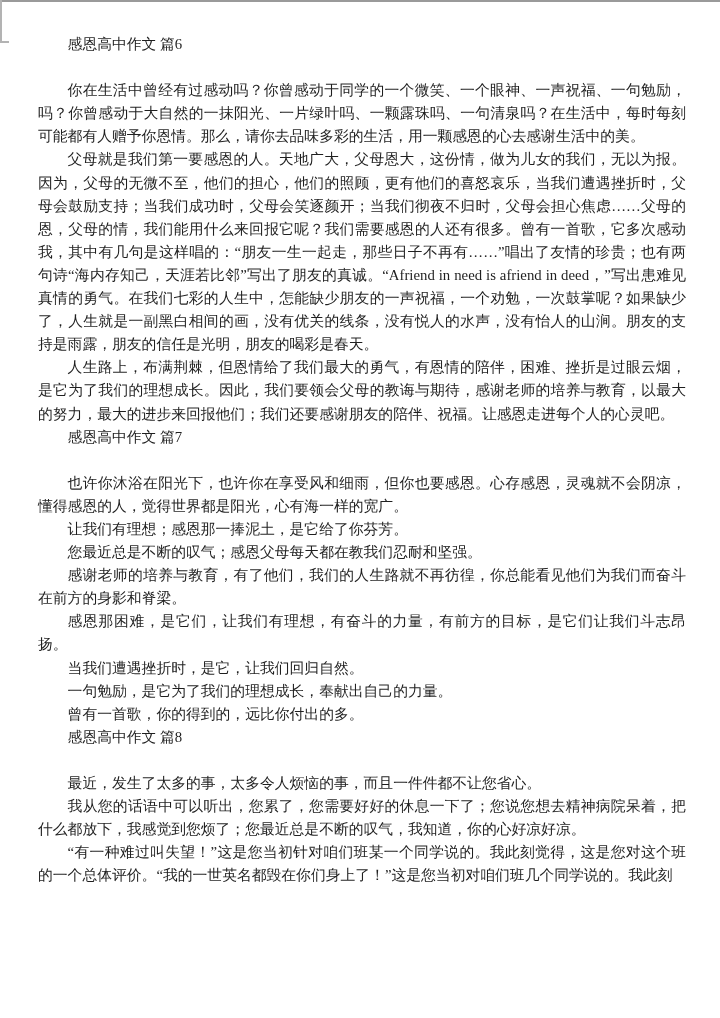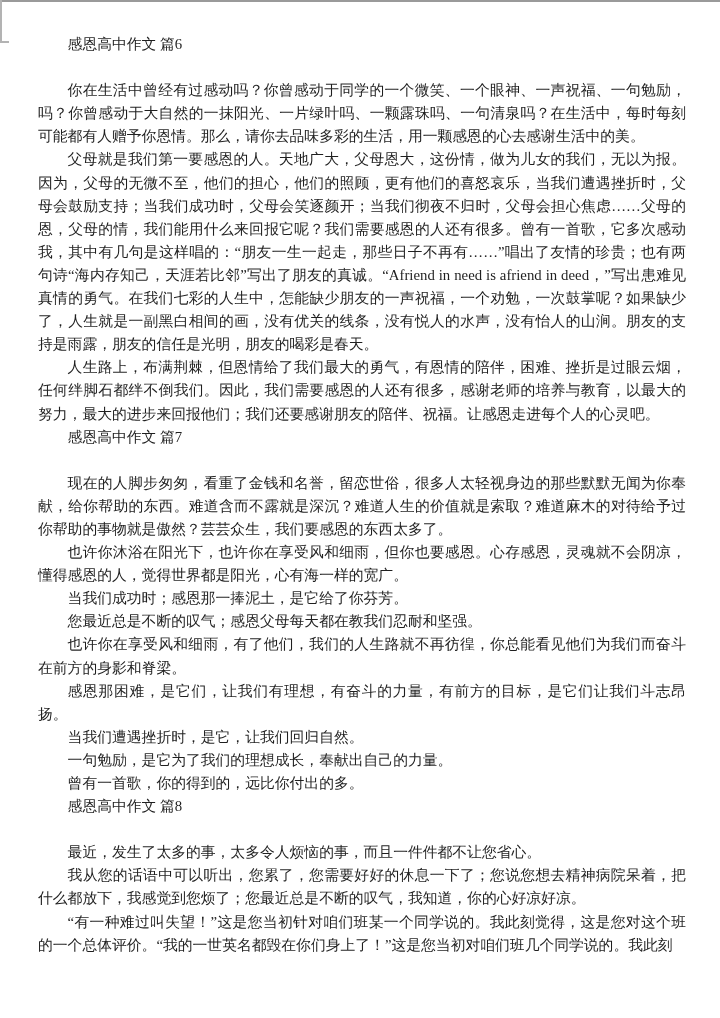--- a/index.html
+++ b/index.html
@@ -59,29 +59,28 @@
 <div class="top-edge"></div>
 <div class="left-edge"></div>
 <div class="left-edge-tick"></div>
 
 <div class="page">
 
   <p class="heading">感恩高中作文 篇6</p>
   <div class="blank-line"></div>
   <p class="para">你在生活中曾经有过感动吗？你曾感动于同学的一个微笑、一个眼神、一声祝福、一句勉励，吗？你曾感动于大自然的一抹阳光、一片绿叶吗、一颗露珠吗、一句清泉吗？在生活中，每时每刻可能都有人赠予你恩情。那么，请你去品味多彩的生活，用一颗感恩的心去感谢生活中的美。</p>
   <p class="para">父母就是我们第一要感恩的人。天地广大，父母恩大，这份情，做为儿女的我们，无以为报。因为，父母的无微不至，他们的担心，他们的照顾，更有他们的喜怒哀乐，当我们遭遇挫折时，父母会鼓励支持；当我们成功时，父母会笑逐颜开；当我们彻夜不归时，父母会担心焦虑……父母的恩，父母的情，我们能用什么来回报它呢？我们需要感恩的人还有很多。曾有一首歌，它多次感动我，其中有几句是这样唱的：“朋友一生一起走，那些日子不再有……”唱出了友情的珍贵；也有两句诗“海内存知己，天涯若比邻”写出了朋友的真诚。“Afriend in need is afriend in deed，”写出患难见真情的勇气。在我们七彩的人生中，怎能缺少朋友的一声祝福，一个劝勉，一次鼓掌呢？如果缺少了，人生就是一副黑白相间的画，没有优关的线条，没有悦人的水声，没有怡人的山涧。朋友的支持是雨露，朋友的信任是光明，朋友的喝彩是春天。</p>
-  <p class="para">人生路上，布满荆棘，但恩情给了我们最大的勇气，有恩情的陪伴，困难、挫折是过眼云烟，任何绊脚石都绊不倒我们。因此，我们需要感恩的人还有很多，感谢老师的培养与教育，以最大的努力，最大的进步来回报他们；我们还要感谢朋友的陪伴、祝福。让感恩走进每个人的心灵吧。</p>
+  <p class="para">人生路上，布满荆棘，但恩情给了我们最大的勇气，有恩情的陪伴，困难、挫折是过眼云烟，是它为了我们的理想成长。因此，我们要领会父母的教诲与期待，感谢老师的培养与教育，以最大的努力，最大的进步来回报他们；我们还要感谢朋友的陪伴、祝福。让感恩走进每个人的心灵吧。</p>
 
   <p class="heading">感恩高中作文 篇7</p>
   <div class="blank-line"></div>
-  <p class="para">现在的人脚步匆匆，看重了金钱和名誉，留恋世俗，很多人太轻视身边的那些默默无闻为你奉献，给你帮助的东西。难道含而不露就是深沉？难道人生的价值就是索取？难道麻木的对待给予过你帮助的事物就是傲然？芸芸众生，我们要感恩的东西太多了。</p>
   <p class="para">也许你沐浴在阳光下，也许你在享受风和细雨，但你也要感恩。心存感恩，灵魂就不会阴凉，懂得感恩的人，觉得世界都是阳光，心有海一样的宽广。</p>
-  <p class="para">当我们成功时；感恩那一捧泥土，是它给了你芬芳。</p>
+  <p class="para">让我们有理想；感恩那一捧泥土，是它给了你芬芳。</p>
   <p class="para">您最近总是不断的叹气；感恩父母每天都在教我们忍耐和坚强。</p>
-  <p class="para">也许你在享受风和细雨，有了他们，我们的人生路就不再彷徨，你总能看见他们为我们而奋斗在前方的身影和脊梁。</p>
+  <p class="para">感谢老师的培养与教育，有了他们，我们的人生路就不再彷徨，你总能看见他们为我们而奋斗在前方的身影和脊梁。</p>
   <p class="para">感恩那困难，是它们，让我们有理想，有奋斗的力量，有前方的目标，是它们让我们斗志昂扬。</p>
   <p class="para">当我们遭遇挫折时，是它，让我们回归自然。</p>
   <p class="para">一句勉励，是它为了我们的理想成长，奉献出自己的力量。</p>
   <p class="para">曾有一首歌，你的得到的，远比你付出的多。</p>
 
   <p class="heading">感恩高中作文 篇8</p>
   <div class="blank-line"></div>
   <p class="para">最近，发生了太多的事，太多令人烦恼的事，而且一件件都不让您省心。</p>
   <p class="para">我从您的话语中可以听出，您累了，您需要好好的休息一下了；您说您想去精神病院呆着，把什么都放下，我感觉到您烦了；您最近总是不断的叹气，我知道，你的心好凉好凉。</p>
   <p class="para">“有一种难过叫失望！”这是您当初针对咱们班某一个同学说的。我此刻觉得，这是您对这个班的一个总体评价。“我的一世英名都毁在你们身上了！”这是您当初对咱们班几个同学说的。我此刻</p>

